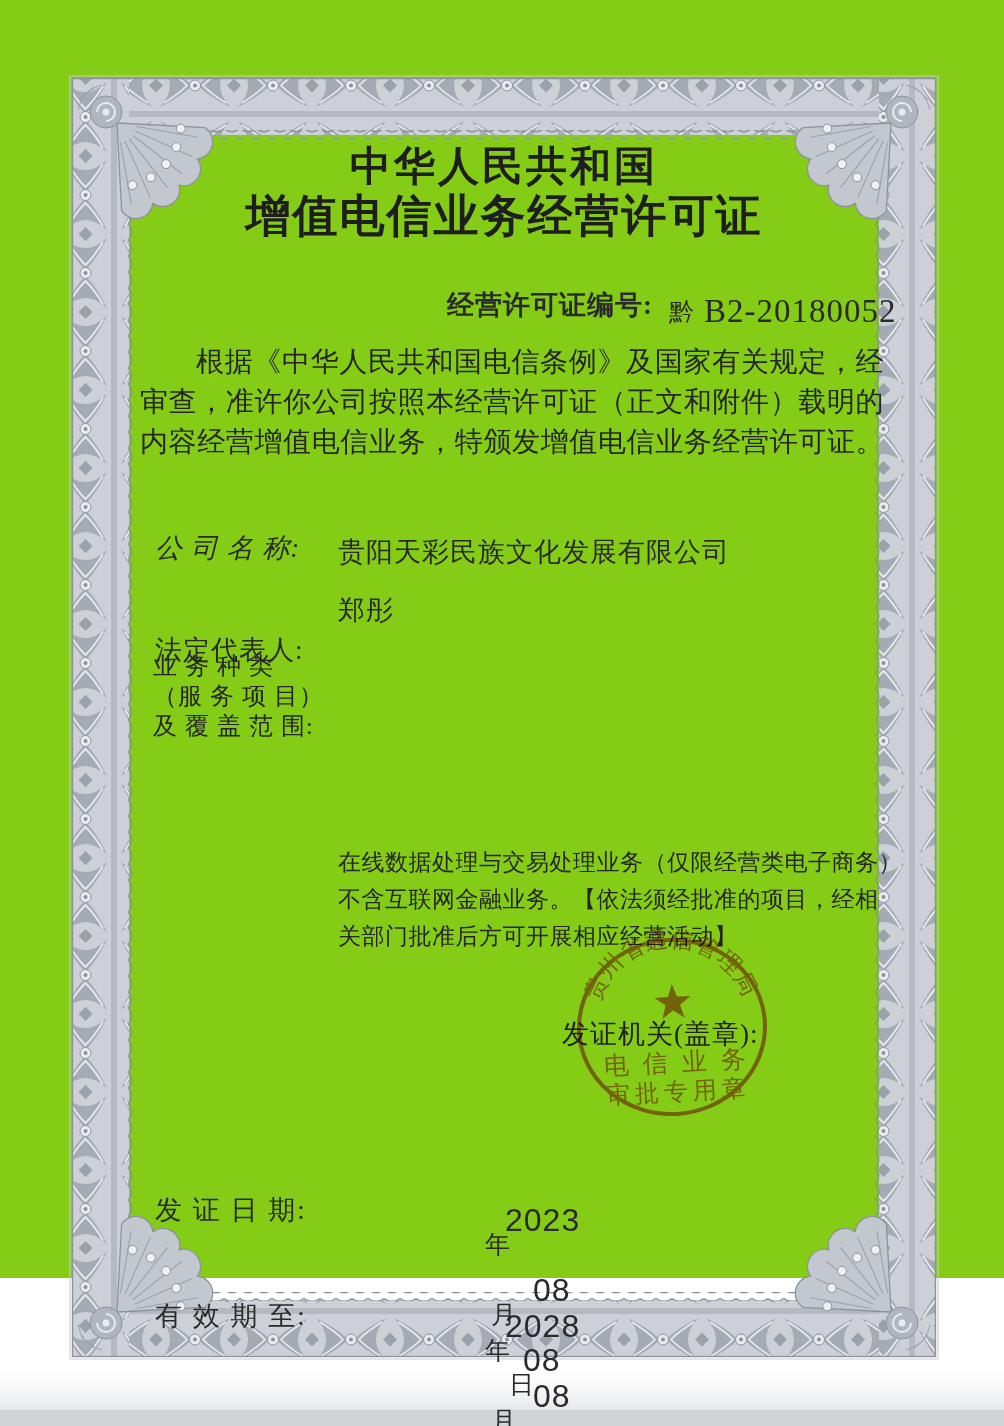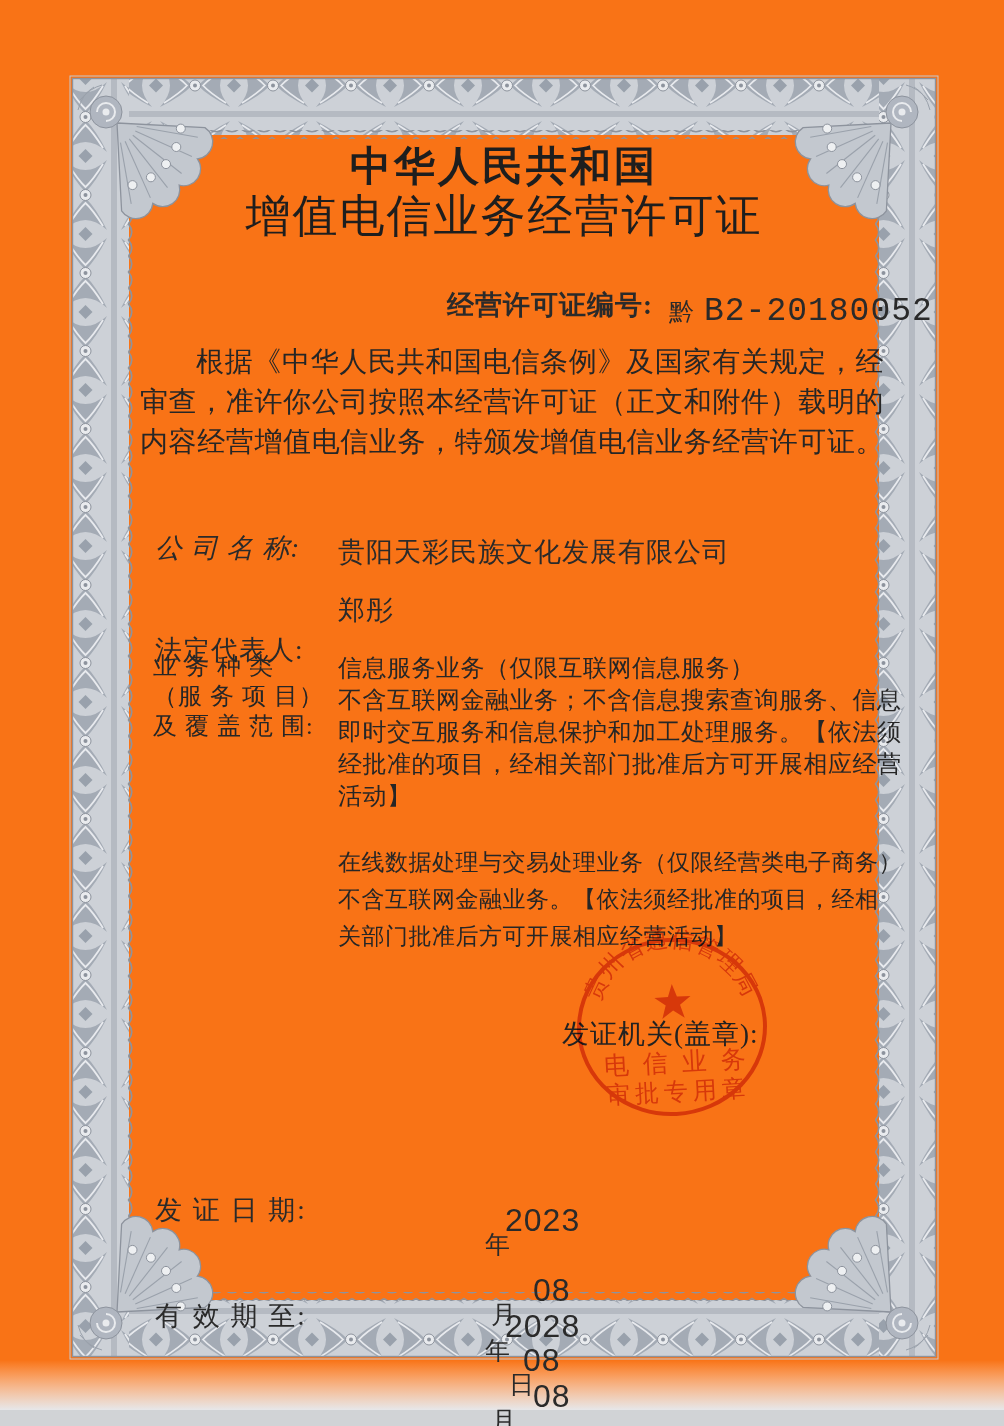--- a/index.html
+++ b/index.html
@@ -3,33 +3,33 @@
 <meta charset="utf-8">
 <style>
   html,body{margin:0;padding:0;}
   body{
     width:1004px;height:1426px;
     background:#ffffff;
     font-family:"Liberation Serif","DejaVu Serif",serif;
     color:#262626;
     overflow:hidden;
   }
-  .page{position:relative;width:1004px;height:1426px;background:#f97316;}
+  .page{position:relative;width:1004px;height:1278px;background:#84cc16;}
   .border-svg,.seal-svg{position:absolute;pointer-events:none;}
   .border-svg{left:0;top:0;}
   .abs{position:absolute;}
 
   .title-wrap{left:72px;top:142px;width:864px;text-align:center;}
   .title-line1{font-size:41px;font-weight:bold;letter-spacing:3px;line-height:48px;color:#1e1e1e;}
-  .title-line2{font-size:45px;font-weight:normal;letter-spacing:2px;line-height:52px;color:#1e1e1e;}
+  .title-line2{font-size:45px;font-weight:bold;letter-spacing:2px;line-height:52px;color:#1e1e1e;}
 
   .license-row{left:447px;top:286px;display:flex;align-items:flex-end;}
   .license-label{font-size:27px;font-weight:bold;letter-spacing:1px;color:#2a2a2a;}
   .license-region{font-size:25px;margin-left:16px;position:relative;top:5px;color:#2a2a2a;}
-  .license-number{font-family:Liberation Mono, monospace;font-size:33px;margin-left:10px;position:relative;top:7px;letter-spacing:1px;color:#2a2a2a;}
+  .license-number{font-family:Liberation Serif, serif;font-size:33px;margin-left:10px;position:relative;top:7px;letter-spacing:1px;color:#2a2a2a;}
 
   .intro{left:140px;top:342px;width:744px;}
   .intro-line{font-size:28px;line-height:40px;letter-spacing:.5px;text-align:justify;text-align-last:justify;white-space:nowrap;}
   .intro-line.indent{text-indent:56px;}
 
   .field-label{font-size:27px;letter-spacing:1px;color:#2a2a2a;}
   .field-value{font-size:27px;letter-spacing:1px;color:#2a2a2a;}
   .company-label{left:155px;top:530px;font-style:italic;}
   .company-value{left:338px;top:534px;}
   .legal-label{left:155px;top:588px;margin-top:44px;}
@@ -172,27 +172,20 @@
 
   <div class="abs field-label legal-label">法定代表人:</div>
   <div class="abs field-value legal-value">郑彤</div>
 
   <div class="abs biz-label">
     <div>业 务 种 类</div>
     <div>（服 务 项 目）</div>
     <div>及 覆 盖 范 围:</div>
   </div>
 
-  <div class="abs biz-item1">
-    <div>信息服务业务（仅限互联网信息服务）</div>
-    <div>不含互联网金融业务；不含信息搜索查询服务、信息</div>
-    <div>即时交互服务和信息保护和加工处理服务。【依法须</div>
-    <div>经批准的项目，经相关部门批准后方可开展相应经营</div>
-    <div>活动】</div>
-  </div>
 
   <div class="abs biz-item2">
     <div>在线数据处理与交易处理业务（仅限经营类电子商务）</div>
     <div>不含互联网金融业务。【依法须经批准的项目，经相</div>
     <div>关部门批准后方可开展相应经营活动】</div>
   </div>
 
   <div class="abs issuer">发证机关(盖章):</div>
 
   <svg class="seal-svg" width="230" height="210" viewBox="0 0 230 210">

